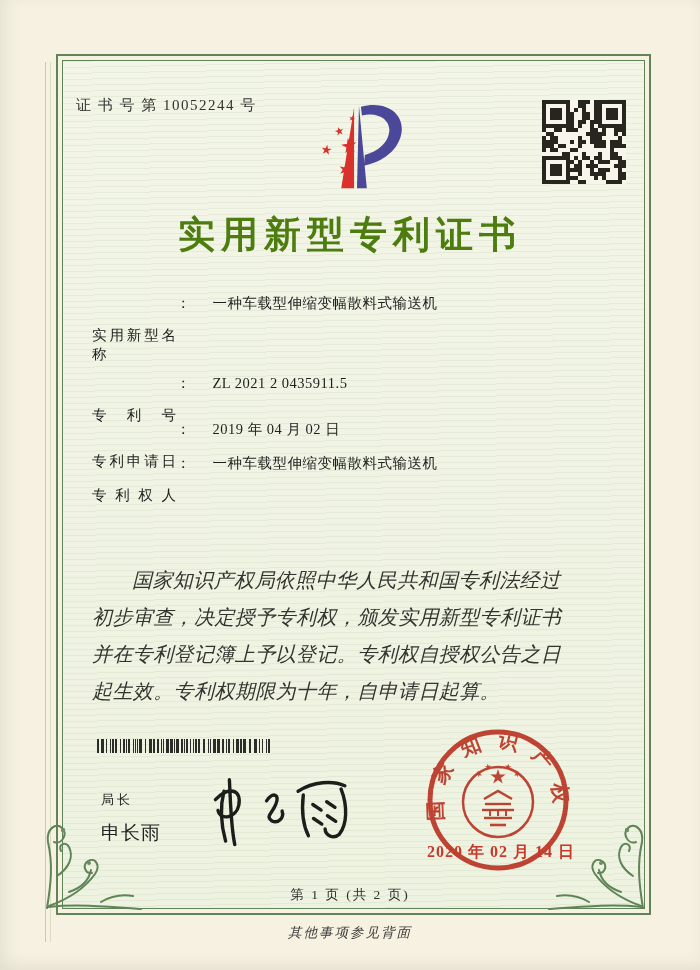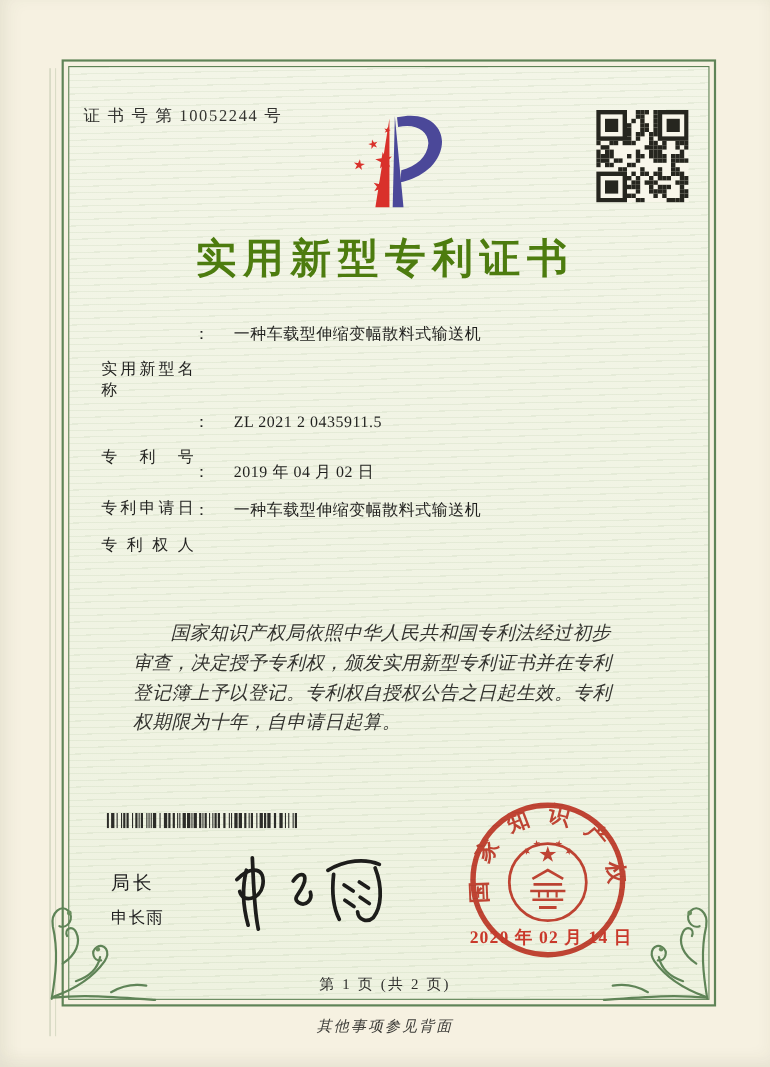--- a/index.html
+++ b/index.html
@@ -39,28 +39,28 @@
     font-size:37px; font-weight:700; letter-spacing:6px; color:#4d7c0f; }
 
   .field-row{ position:absolute; left:92px; width:555px; font-size:14.5px; color:#1f1f1d; }
   .flabel{ display:inline-block; width:84px; text-align:justify; text-align-last:justify;
     vertical-align:top;margin-top:32px; }
   .fcolon{ display:inline-block; }
   .fvalue{ margin-left:22px; letter-spacing:.5px; }
   .pair2{ position:absolute; left:268px; top:0; }
 
   .body-text{ position:absolute; left:92px; top:562px; width:480px; }
-  .body-text p{ font-size:17px; line-height:27px; color:#33332f;
-    text-indent:2em; font-style:italic; letter-spacing:.4px;margin-left:29px; }
+  .body-text p{ font-size:20px; line-height:37px; color:#33332f;
+    text-indent:2em; font-style:italic; letter-spacing:.4px; }
 
   .barcode{ position:absolute; left:97px; top:739px; width:178px; height:14px; }
 
   .signer{ position:absolute; left:101px; top:791px; color:#222; }
-  .signer .signer-title{ font-size:17px; letter-spacing:3px; }
-  .signer .signer-name{ font-size:15px; letter-spacing:1px; margin-top:11px; }
+  .signer .signer-title{ font-size:13px; letter-spacing:3px; }
+  .signer .signer-name{ font-size:19px; letter-spacing:1px; margin-top:11px; }
 
   .signature{ position:absolute; left:205px; top:768px; width:158px; height:82px;
     transform:rotate(-3deg); }
 
   .seal{ position:absolute; left:424px; top:726px; width:148px; height:148px;
     mix-blend-mode:multiply; opacity:.93; z-index:5; }
   .seal-date{ position:absolute; left:427px; top:842px; font-size:16px;
     color:var(--seal-red,#c9392b); letter-spacing:1px; z-index:6; font-weight:600; }
 
   .page-info{ position:absolute; left:0; top:886px; width:700px; text-align:center;

